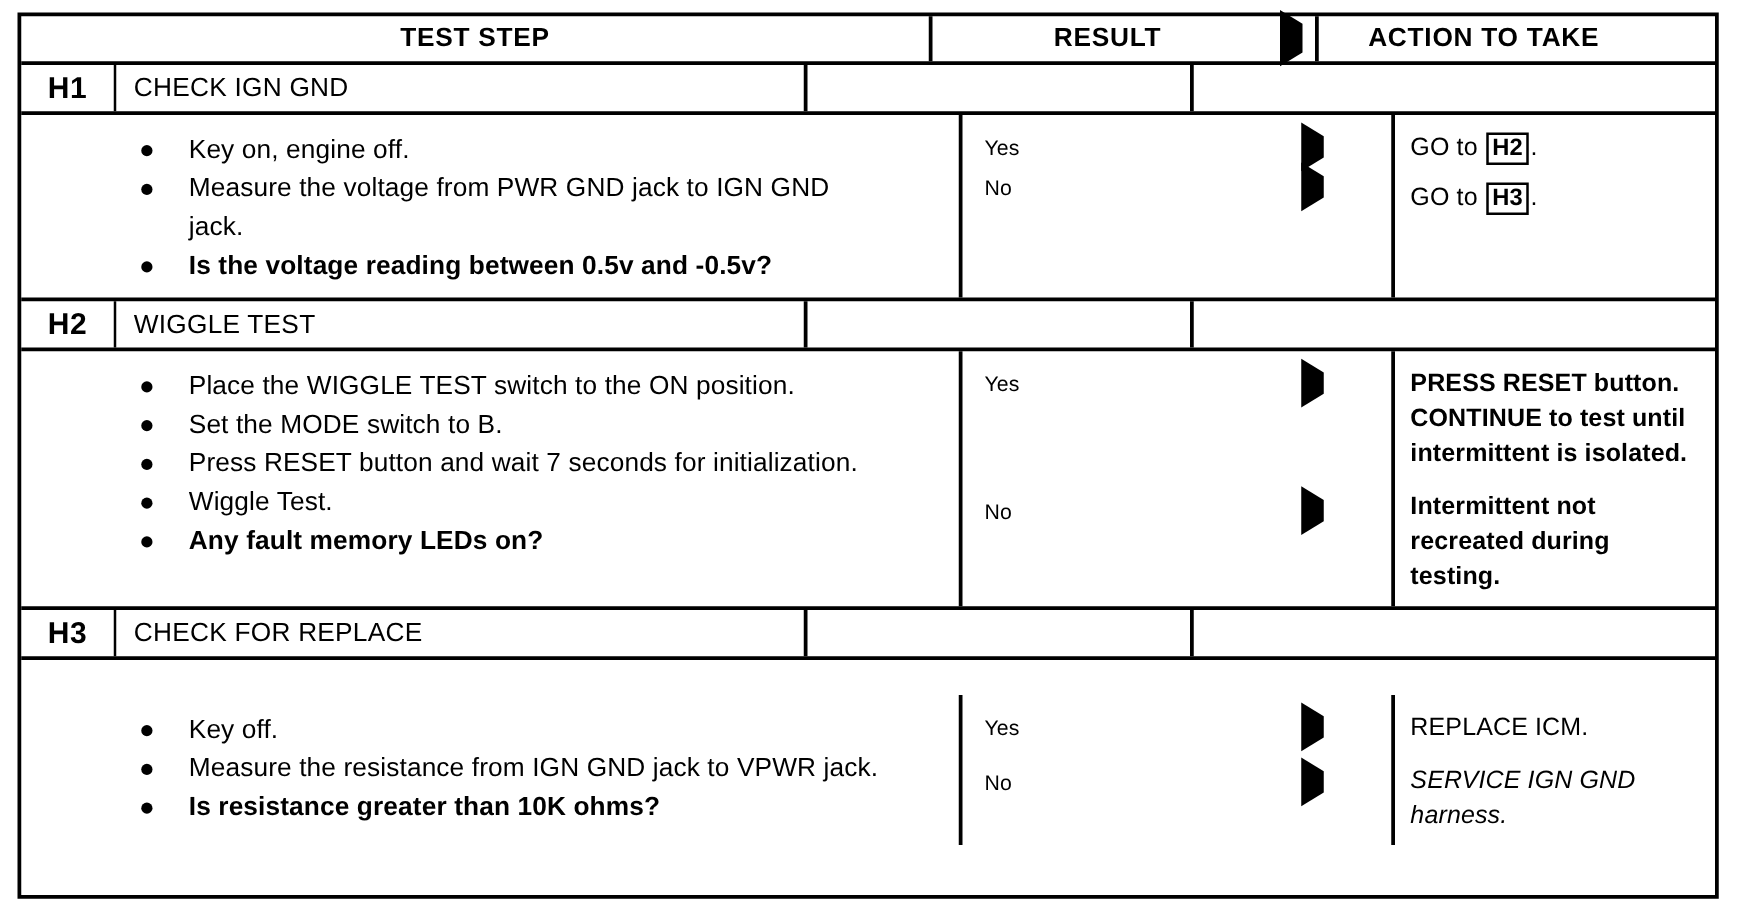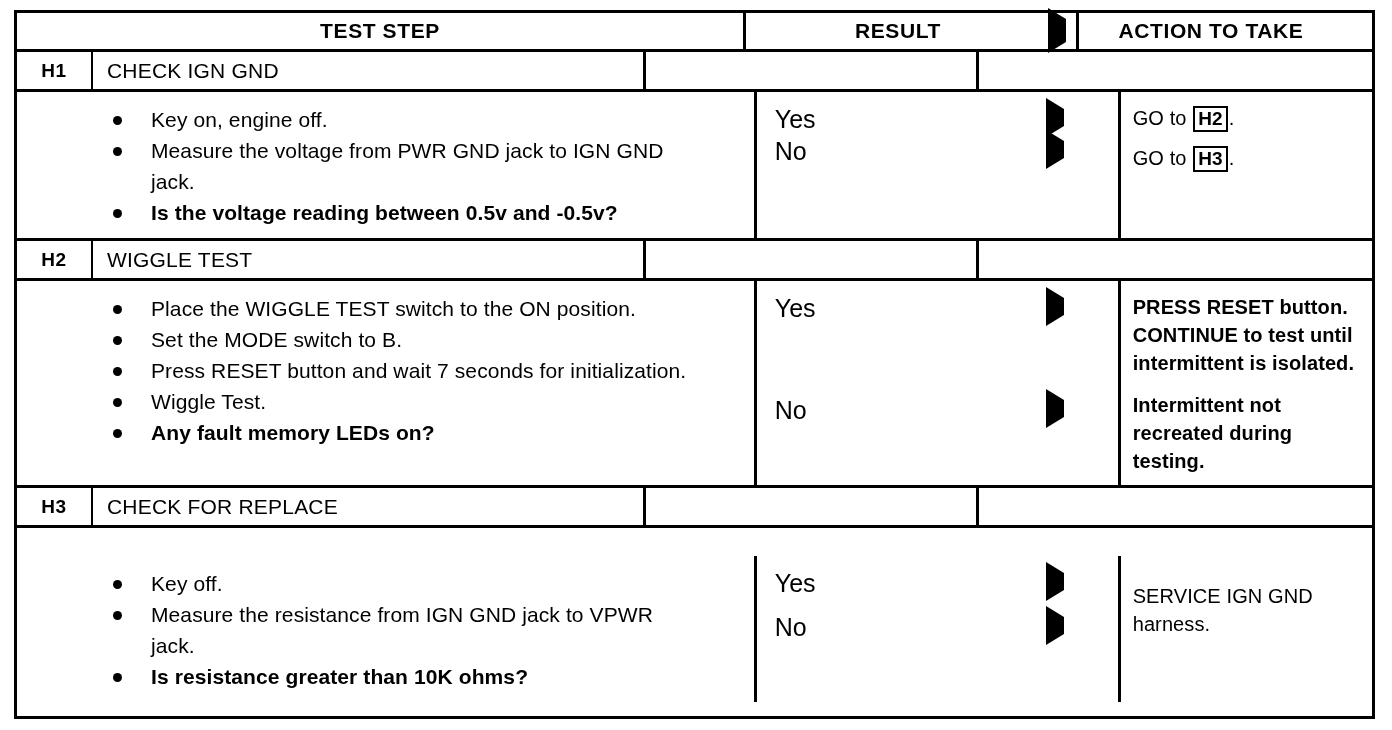--- a/index.html
+++ b/index.html
@@ -38,21 +38,21 @@
   .row {
     display: flex;
     width: 100%;
     box-sizing: border-box;
   }
 
   
   .c-step   { width: 74px;  box-sizing: border-box; }
   .c-body   { width: 552px; box-sizing: border-box; }
   .c-merged { width: 726px; box-sizing: border-box; }
-  .c-result { width: 333px; box-sizing: border-box; }
+  .c-result { width: 309px; box-sizing: border-box; }
   .c-action { width: 267px; box-sizing: border-box; }
 
   
   .header-row {
     height: 39px;
     border-bottom: 3px solid #000;
   }
   .header-cell {
     display: flex;
     align-items: center;
@@ -84,21 +84,21 @@
   
   .title-row {
     height: 40px;
     border-bottom: 3px solid #000;
   }
   .step-id {
     display: flex;
     align-items: center;
     justify-content: center;
     font-weight: bold;
-    font-size: 19px;
+    font-size: 24px;
     height: 100%;
     letter-spacing: .5px;
   }
   .step-title {
     display: flex;
     align-items: center;
     font-size: 21px;
     padding-left: 14px;
     height: 100%;
     border-left: 2px solid #000;
@@ -161,21 +161,21 @@
     padding: 12px 8px 10px 12px;
   }
 
   .res-line {
     display: flex;
     align-items: flex-start;
     position: relative;
     min-height: 32px;
   }
   .res-label {
-    font-size: 25px;
+    font-size: 17px;
     line-height: 30px;
     padding-left: 18px;
   }
   .res-tri {
     position: absolute;
     right: 6px;
     top: 5px;
   }
 
   .act-block {
@@ -295,18 +295,19 @@
         <div class="res-line">
           <span class="res-label">Yes</span>
           <span class="res-tri"><span class="tri"></span></span>
         </div>
         <div class="res-line" style="margin-top:12px;">
           <span class="res-label">No</span>
           <span class="res-tri"><span class="tri"></span></span>
         </div>
       </div>
       <div class="action-cell c-action">
-        <div class="act-block" style="margin-top:14px;">SERVICE IGN GND harness.</div>
+        <div class="act-block">REPLACE ICM.</div>
+        <div class="act-block" style="margin-top:14px;font-style:italic;">SERVICE IGN GND harness.</div>
       </div>
     </div>
 
   </div>
 </div>
 
 </body></html>

